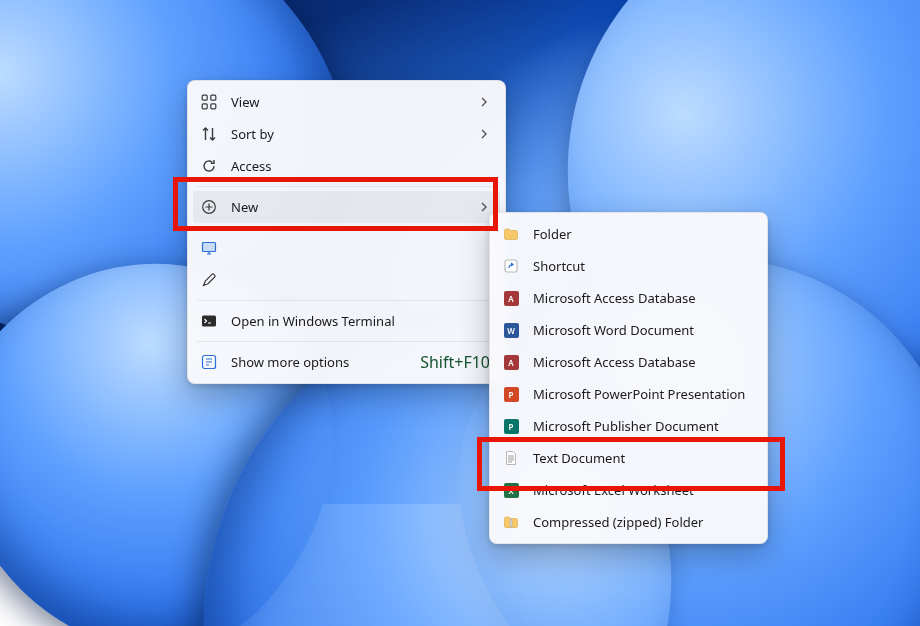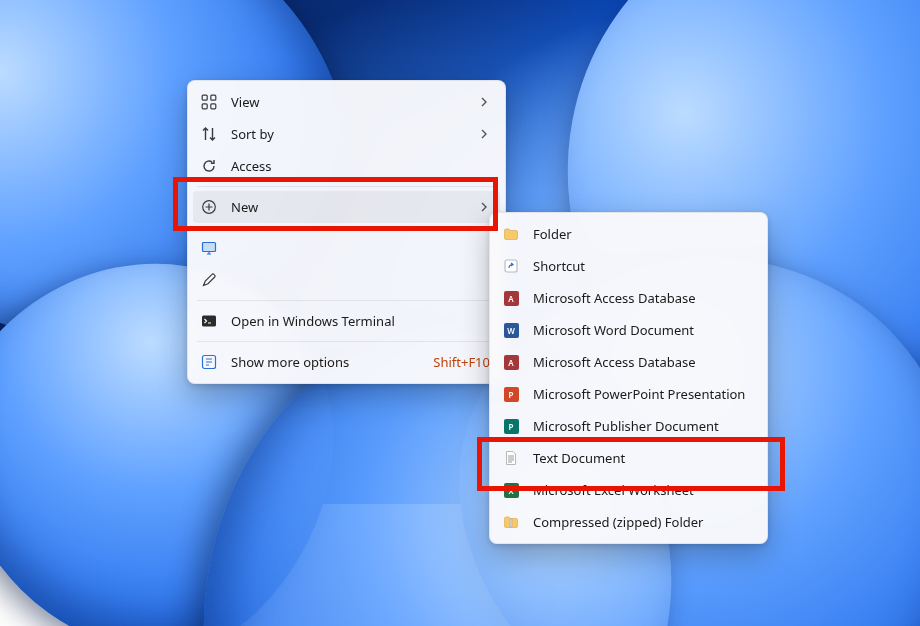--- a/index.html
+++ b/index.html
@@ -30,21 +30,21 @@
   }
   .menu .item{
     display:flex;align-items:center;height:32px;border-radius:4px;
     padding:0 10px 0 8px;position:relative;white-space:nowrap;
   }
   .menu .item.hover{background:rgba(0,0,0,.05);}
   .menu .sep{height:1px;background:rgba(0,0,0,.08);margin:4px 4px;}
   .ic{width:16px;height:16px;flex:0 0 16px;margin-right:14px;display:flex;align-items:center;justify-content:center;}
   .ic svg{width:16px;height:16px;display:block;}
   .lbl{flex:1 1 auto;}
-  .accel{color:#c2410c;font-size:13px;margin-left:18px;}
+  .accel{color:#14532d;font-size:16px;margin-left:18px;}
   .chev{width:12px;display:flex;align-items:center;justify-content:center;margin-left:10px;}
   .chev svg{width:10px;height:10px;}
 
   #ctx-main{left:187px;top:80px;width:307px;}
   #ctx-sub{left:489px;top:184px;width:267px;margin-top:28px;}
 
   
   .hl{position:absolute;border:5px solid #e81504;pointer-events:none;}
   .hl1{left:173px;top:177px;width:315px;height:44px;}
   .hl2{left:477px;top:437px;width:298px;height:44px;}

